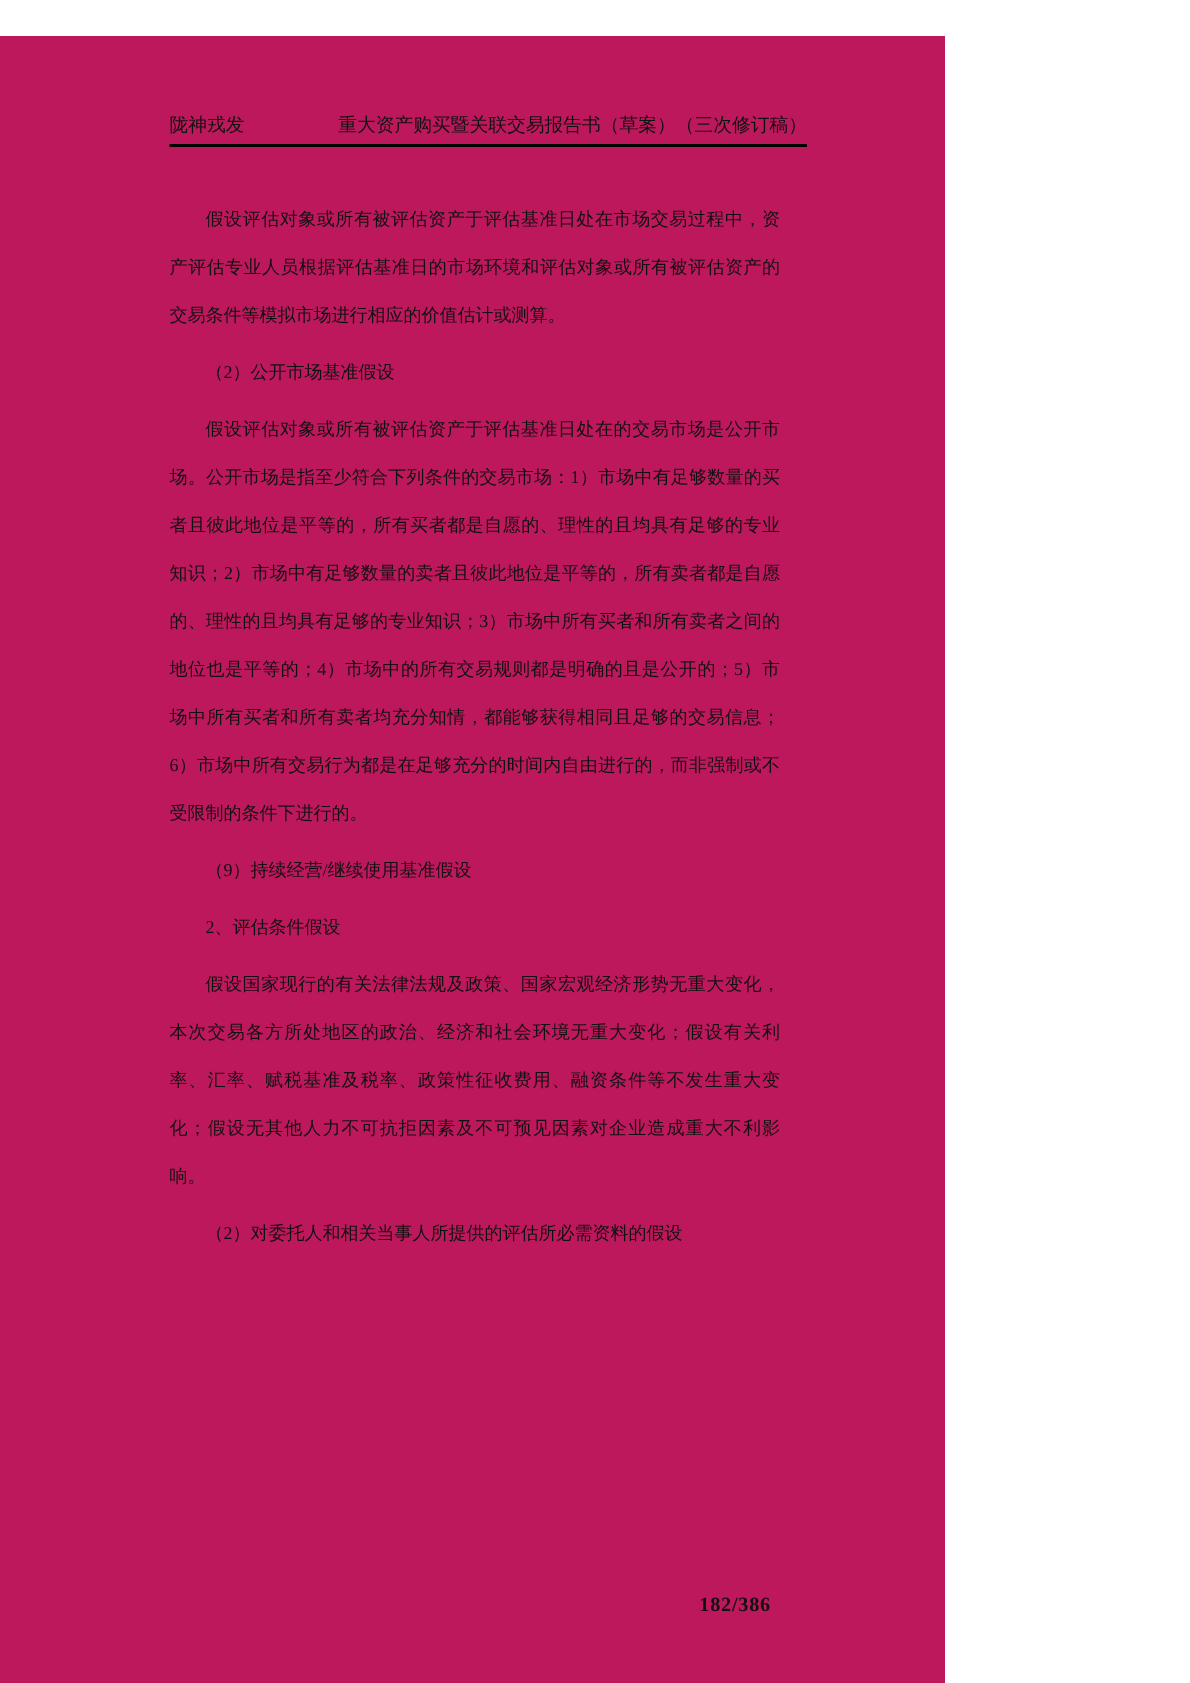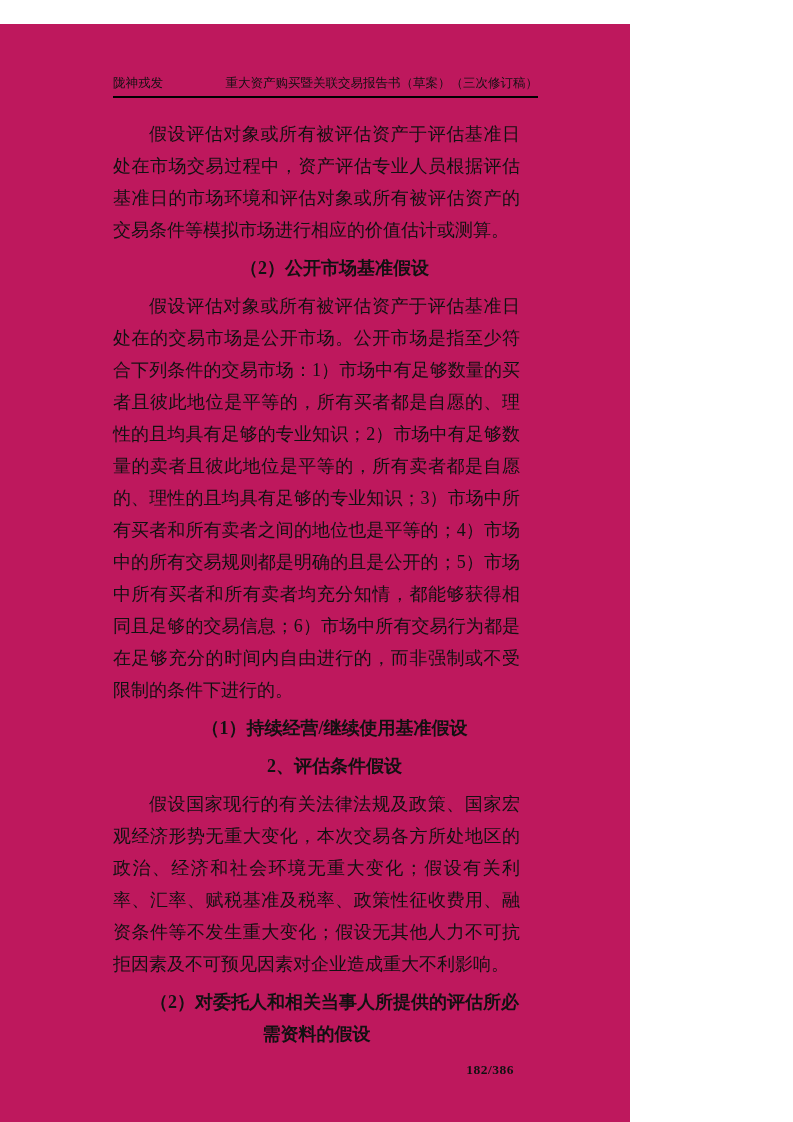--- a/index.html
+++ b/index.html
@@ -30,34 +30,33 @@
     line-height: 1.2;
     padding-bottom: 5px;
     border-bottom: 2px solid #000000;
   }
   .header .header-left { white-space: nowrap; }
   .header .header-right { white-space: nowrap; font-family: Liberation Serif, serif; }
   .doc-body {
     position: absolute;
     left: 113px;
     right: 110px;
-    top: 94px;
-    font-size: 18px;
+    top: 106px;
+    font-size: 12px;
     line-height: 32px;
     text-align: justify;
     text-justify: inter-ideograph;
     word-break: break-all;
   }
   .doc-body p {
     margin: 0 0 6px 0;
     text-indent: 2em;
   }
   .doc-body p.heading {
-    text-align: center;
-    font-weight: bold;
+    text-align: left;
   }
   .page-number {
     position: absolute;
     right: 116px;
     bottom: 68px;
     font-size: 13.5px;
     font-weight: bold;
     letter-spacing: 0.5px;
   }
 </style>
@@ -68,21 +67,21 @@
 
   <div class="header">
     <span class="header-left">陇神戎发</span>
     <span class="header-right">重大资产购买暨关联交易报告书（草案）（三次修订稿）</span>
   </div>
 
   <div class="doc-body">
     <p>假设评估对象或所有被评估资产于评估基准日处在市场交易过程中，资产评估专业人员根据评估基准日的市场环境和评估对象或所有被评估资产的交易条件等模拟市场进行相应的价值估计或测算。</p>
     <p class="heading">（2）公开市场基准假设</p>
     <p>假设评估对象或所有被评估资产于评估基准日处在的交易市场是公开市场。公开市场是指至少符合下列条件的交易市场：1）市场中有足够数量的买者且彼此地位是平等的，所有买者都是自愿的、理性的且均具有足够的专业知识；2）市场中有足够数量的卖者且彼此地位是平等的，所有卖者都是自愿的、理性的且均具有足够的专业知识；3）市场中所有买者和所有卖者之间的地位也是平等的；4）市场中的所有交易规则都是明确的且是公开的；5）市场中所有买者和所有卖者均充分知情，都能够获得相同且足够的交易信息；6）市场中所有交易行为都是在足够充分的时间内自由进行的，而非强制或不受限制的条件下进行的。</p>
-    <p class="heading">（1）持续经营/继续使用基准假设</p>
+    <p class="heading">（9）持续经营/继续使用基准假设</p>
     <p class="heading">2、评估条件假设</p>
     <p>假设国家现行的有关法律法规及政策、国家宏观经济形势无重大变化，本次交易各方所处地区的政治、经济和社会环境无重大变化；假设有关利率、汇率、赋税基准及税率、政策性征收费用、融资条件等不发生重大变化；假设无其他人力不可抗拒因素及不可预见因素对企业造成重大不利影响。</p>
     <p class="heading">（2）对委托人和相关当事人所提供的评估所必需资料的假设</p>
   </div>
 
   <div class="page-number">182/386</div>
 
 </div>
 
 </body></html>

